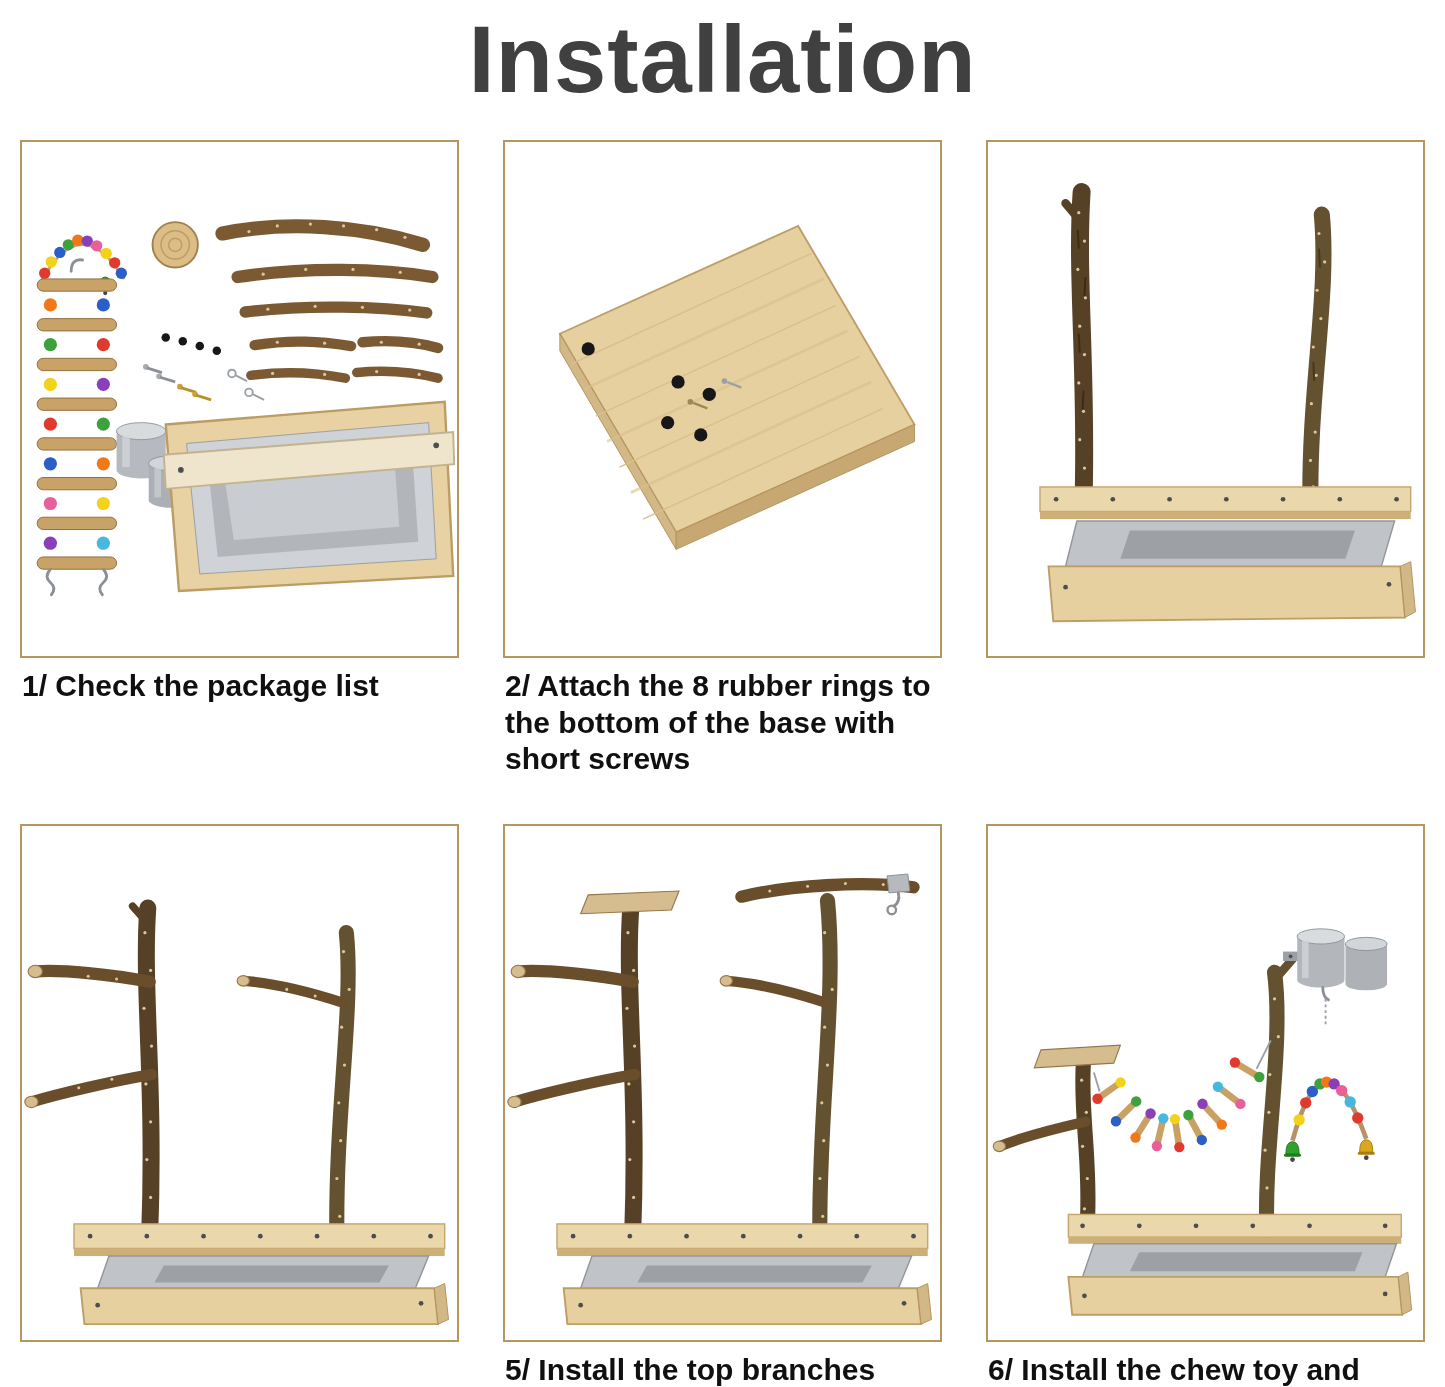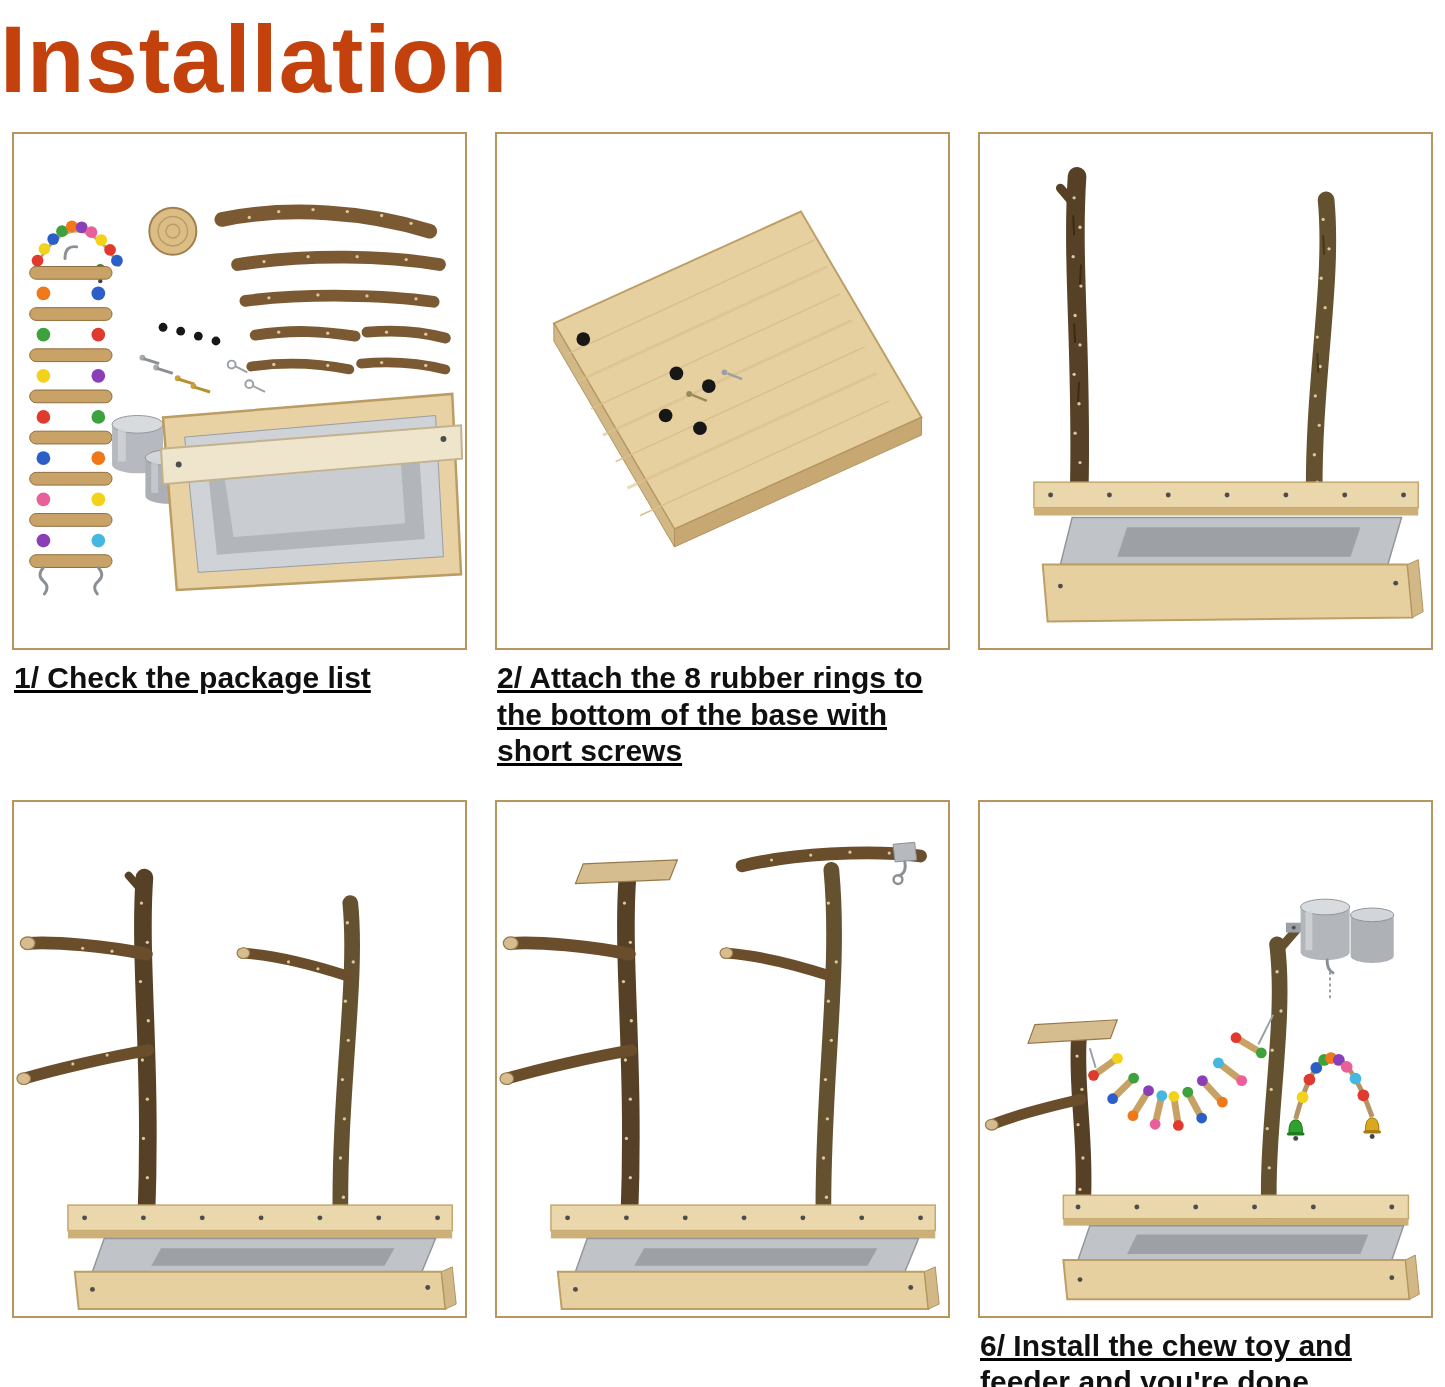--- a/index.html
+++ b/index.html
@@ -1,20 +1,20 @@
 <!DOCTYPE html>
 <html><head>
 <meta charset="utf-8">
 <style>
   * { box-sizing: border-box; }
   body { margin:0; background:#ffffff; font-family:"Liberation Sans", sans-serif; }
   .page { width:1445px; min-height:1387px; background:#fff; padding:2px 0 8px; }
-  .title { font-size:94px; font-weight:800; color:#c2410c; margin:4px 0 14px; letter-spacing:1px; }
+  .title { text-align:center; font-size:94px; font-weight:800; color:#404040; margin:4px 0 14px; letter-spacing:1px; }
   .grid { display:grid; grid-template-columns:repeat(3,1fr); column-gap:20px; row-gap:6px; padding:0 8px; align-items:start; }
-  figure.step { margin:4px;text-decoration:underline; }
+  figure.step { margin:12px; }
   .panel { height:518px; border:2px solid #b6955f; background:#fff; overflow:hidden; }
   .panel svg { width:100%; height:100%; display:block; }
   .caption { font-size:30px; font-weight:700; color:#101010; line-height:1.22; margin:10px 2px 16px; }
 
   
   .rung { fill:#c9a267; stroke:#8f6c3c; stroke-width:1; }
   .rline { stroke:#c8a164; stroke-width:7; stroke-linecap:round; }
   .stick { stroke:#7b5a33; fill:none; stroke-linecap:round; }
   .cap { fill:#d6bd8f; stroke:#97774a; stroke-width:1.2; }
   .speck { fill:#dcc89a; }
@@ -373,20 +373,21 @@
             <polygon points="150,452 388,452 378,470 140,470" class="metalinner"></polygon>
           </g>
           <g>
             <polygon points="62,476 436,476 440,514 66,514" class="woodface"></polygon>
             <polygon points="436,476 447,471 451,509 440,514" class="woodside"></polygon>
             <circle cx="80" cy="494" r="2.5" class="screwdot"></circle>
               <circle cx="422" cy="492" r="2.5" class="screwdot"></circle>
           </g>
         </svg>
       </div>
+      <figcaption class="caption">5/ Install the top branches</figcaption>
     </figure>
 
     <figure class="step">
       <div class="panel">
         <svg viewBox="0 0 460 518" role="img">
           <g>
             <path d="M101 236 C97 290 109 340 105 408" class="trunkA" stroke-width="16"></path>
             <polygon points="56,224 140,219 133,238 49,243" class="cap"></polygon>
             <path d="M103 300 C72 307 32 318 12 326" class="branch" stroke-width="11"></path>
             <ellipse cx="12" cy="326" rx="6.5" ry="5.5" class="cap"></ellipse>

